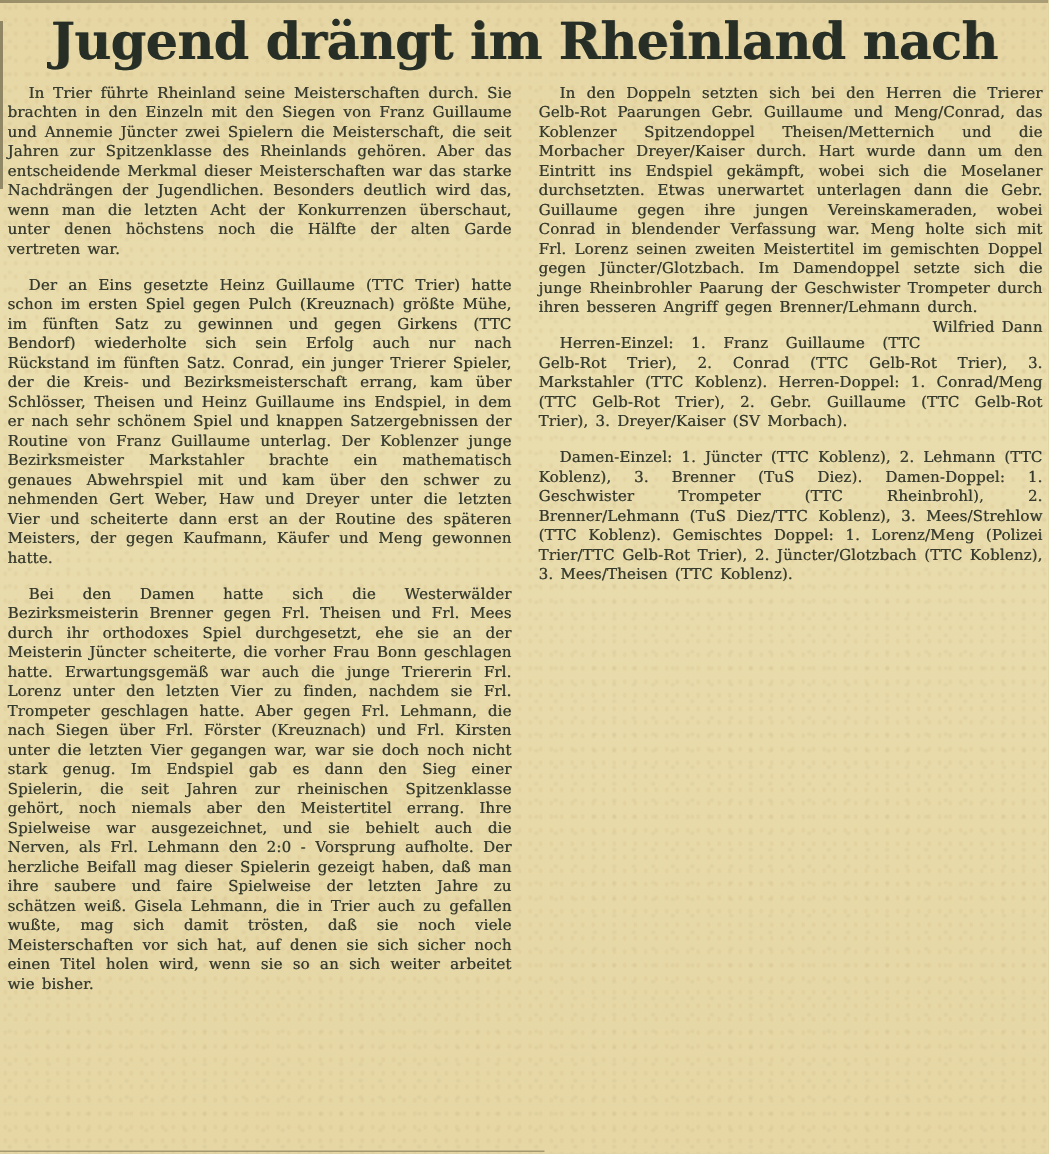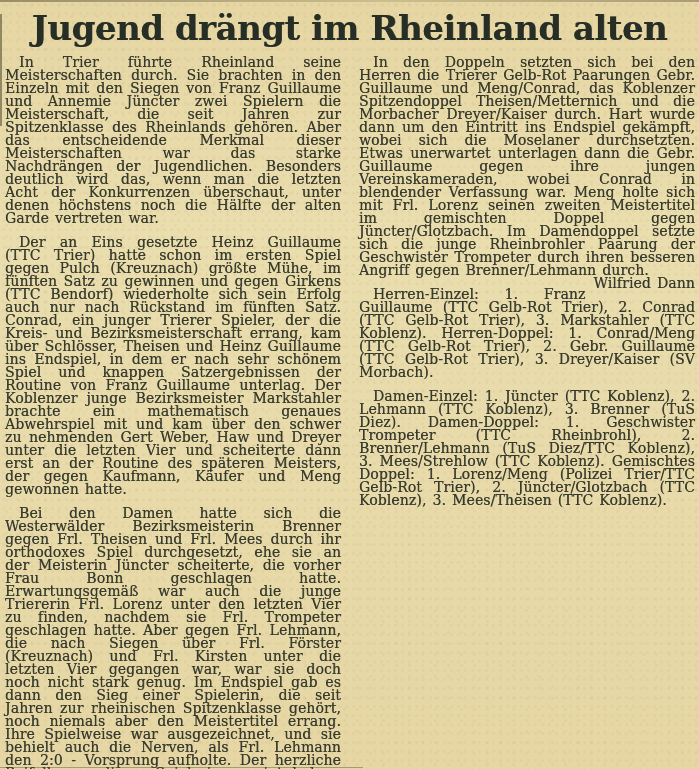--- a/index.html
+++ b/index.html
@@ -38,21 +38,21 @@
     color:var(--title_ink,#262e26);
     text-shadow:0.4px 0 0 rgba(38,46,38,.6);
   }
   .columns{
     display:flex;
     gap:18px;
     padding:0 4px 0 5px;
   }
   .col{flex:1 1 0;min-width:0;}
   .body-p{
-    font-size:14px;
+    font-size:10px;
     line-height:13px;
     text-align:justify;
     text-indent:14px;
     word-spacing:1.5px;
     letter-spacing:0.1px;
     hyphens:auto;
     -webkit-hyphens:auto;
     color:var(--ink,#363a2d);
     text-shadow:0.3px 0 0 rgba(48,52,40,.65);
     margin-bottom:11px;
@@ -66,21 +66,21 @@
   }
 </style>
 </head>
 <body>
 
 <div class="page">
   <div class="edge-top"></div>
   <div class="edge-left"></div>
   <div class="edge-bottom"></div>
 
-  <h1 class="headline">Jugend drängt im Rheinland alten</h1>
+  <h1 class="headline">Jugend drängt im Rheinland nach</h1>
 
   <div class="columns">
     <div class="col">
       <p class="body-p">In Trier führte Rheinland seine Meisterschaften durch. Sie brachten in den Einzeln mit den Siegen von Franz Guillaume und Annemie Jüncter zwei Spielern die Meisterschaft, die seit Jahren zur Spitzenklasse des Rheinlands gehören. Aber das entscheidende Merkmal dieser Meisterschaften war das starke Nachdrängen der Jugendlichen. Besonders deutlich wird das, wenn man die letzten Acht der Konkurrenzen überschaut, unter denen höchstens noch die Hälfte der alten Garde vertreten war.</p>
       <p class="body-p">Der an Eins gesetzte Heinz Guillaume (TTC Trier) hatte schon im ersten Spiel gegen Pulch (Kreuznach) größte Mühe, im fünften Satz zu gewinnen und gegen Girkens (TTC Bendorf) wiederholte sich sein Erfolg auch nur nach Rückstand im fünften Satz. Conrad, ein junger Trierer Spieler, der die Kreis- und Bezirksmeisterschaft errang, kam über Schlösser, Theisen und Heinz Guillaume ins Endspiel, in dem er nach sehr schönem Spiel und knappen Satzergebnissen der Routine von Franz Guillaume unterlag. Der Koblenzer junge Bezirksmeister Markstahler brachte ein mathematisch genaues Abwehrspiel mit und kam über den schwer zu nehmenden Gert Weber, Haw und Dreyer unter die letzten Vier und scheiterte dann erst an der Routine des späteren Meisters, der gegen Kaufmann, Käufer und Meng gewonnen hatte.</p>
       <p class="body-p">Bei den Damen hatte sich die Westerwälder Bezirksmeisterin Brenner gegen Frl. Theisen und Frl. Mees durch ihr orthodoxes Spiel durchgesetzt, ehe sie an der Meisterin Jüncter scheiterte, die vorher Frau Bonn geschlagen hatte. Erwartungsgemäß war auch die junge Triererin Frl. Lorenz unter den letzten Vier zu finden, nachdem sie Frl. Trompeter geschlagen hatte. Aber gegen Frl. Lehmann, die nach Siegen über Frl. Förster (Kreuznach) und Frl. Kirsten unter die letzten Vier gegangen war, war sie doch noch nicht stark genug. Im Endspiel gab es dann den Sieg einer Spielerin, die seit Jahren zur rheinischen Spitzenklasse gehört, noch niemals aber den Meistertitel errang. Ihre Spielweise war ausgezeichnet, und sie behielt auch die Nerven, als Frl. Lehmann den 2:0 - Vorsprung aufholte. Der herzliche Beifall mag dieser Spielerin gezeigt haben, daß man ihre saubere und faire Spielweise der letzten Jahre zu schätzen weiß. Gisela Lehmann, die in Trier auch zu gefallen wußte, mag sich damit trösten, daß sie noch viele Meisterschaften vor sich hat, auf denen sie sich sicher noch einen Titel holen wird, wenn sie so an sich weiter arbeitet wie bisher.</p>
     </div>
 
     <div class="col">
       <p class="body-p"><span>In den Doppeln setzten sich bei den Herren die Trierer Gelb-Rot Paarungen Gebr. Guillaume und Meng/Conrad, das Koblenzer Spitzendoppel Theisen/Metternich und die Morbacher Dreyer/Kaiser durch. Hart wurde dann um den Eintritt ins Endspiel gekämpft, wobei sich die Moselaner durchsetzten. Etwas unerwartet unterlagen dann die Gebr. Guillaume gegen ihre jungen Vereinskameraden, wobei Conrad in blendender Verfassung war. Meng holte sich mit Frl. Lorenz seinen zweiten Meistertitel im gemischten Doppel gegen Jüncter/Glotzbach. Im Damendoppel setzte sich die junge Rheinbrohler Paarung der Geschwister Trompeter durch ihren besseren Angriff gegen Brenner/Lehmann durch.</span> <span class="author">Wilfried Dann</span></p>

